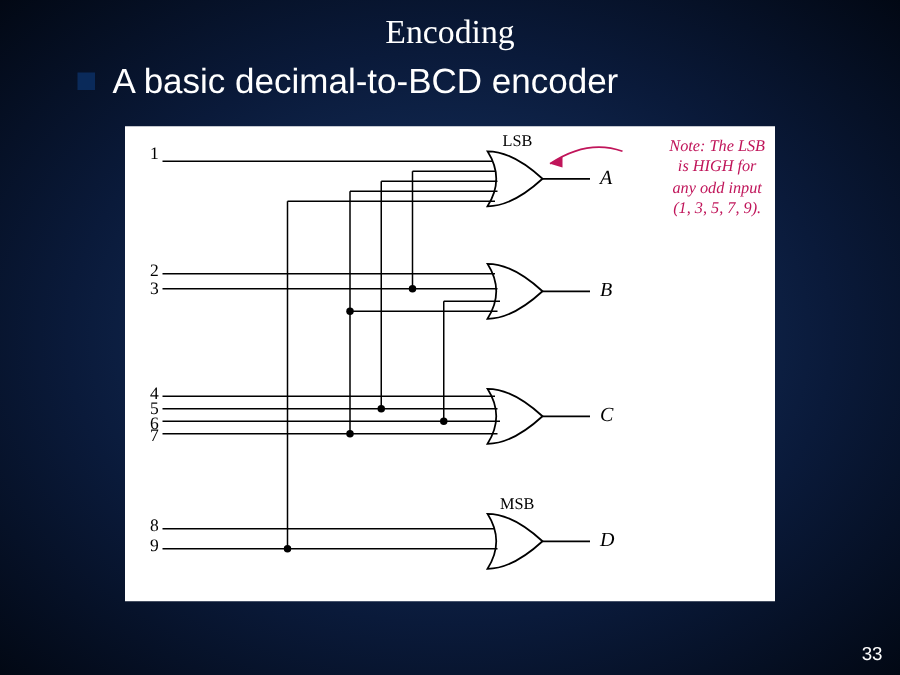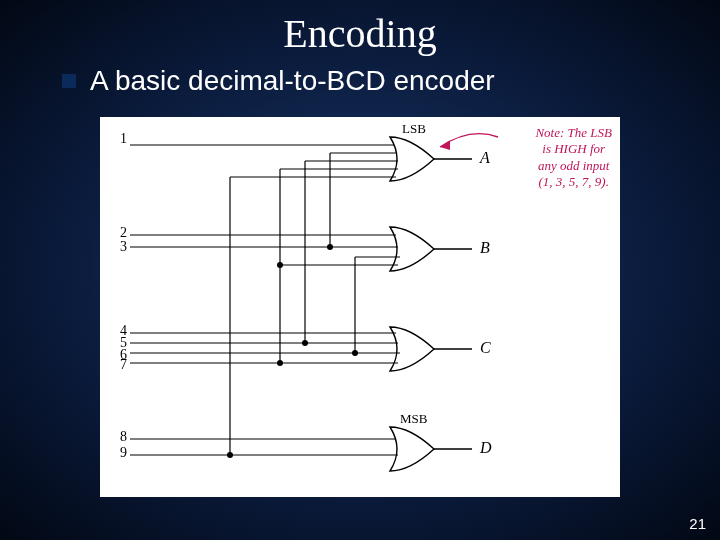--- a/index.html
+++ b/index.html
@@ -7,21 +7,21 @@
     padding: 0;
     width: 720px;
     height: 540px;
     background: radial-gradient(ellipse at center, #1a3a6e 0%, #0a1a3a 60%, #020814 100%);
     font-family: Arial, Helvetica, sans-serif;
     overflow: hidden;
     position: relative;
   }
   .title {
     color: #fff;
-    font-size: 40px;
+    font-size: 27px;
     text-align: center;
     margin-top: 10px;
     font-family: "Times New Roman", Times, serif;
   }
   .bullet-row {
     display: flex;
     align-items: center;
     margin: 8px 0 0 30px;
     padding-left: 32px;
   }
@@ -155,13 +155,13 @@
     <line x1="255" y1="236" x2="255" y2="140" stroke="#000" stroke-width="1.2"></line>
     <line x1="255" y1="140" x2="300" y2="140" stroke="#000" stroke-width="1.2"></line>
     <circle cx="255" cy="236" r="3" fill="#000"></circle>
 
     <line x1="180" y1="148" x2="298" y2="148" stroke="#000" stroke-width="1.2"></line>
     <circle cx="180" cy="148" r="3" fill="#000"></circle>
 
   </svg>
 </div>
 
-<div class="page-num">21</div>
+<div class="page-num">33</div>
 
 </body></html>

